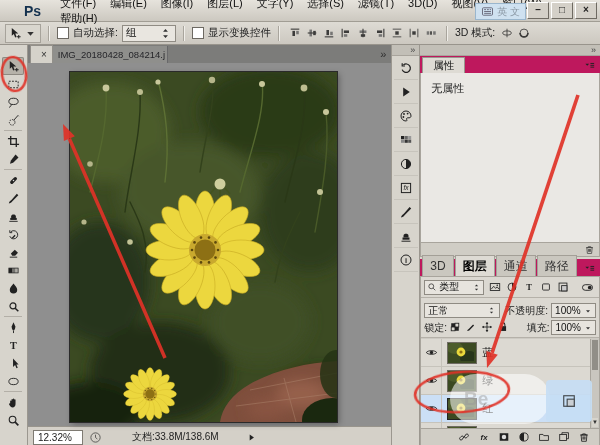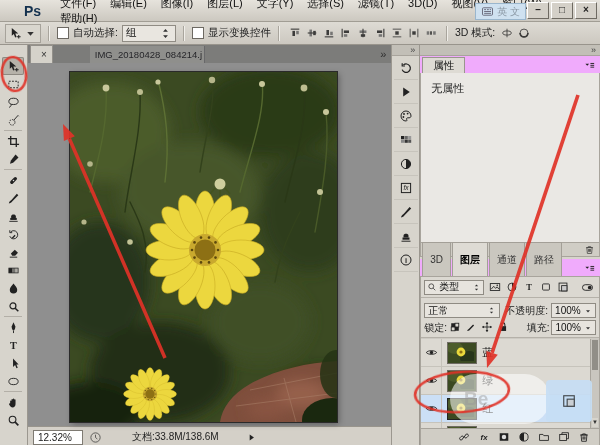--- a/index.html
+++ b/index.html
@@ -26,42 +26,42 @@
   .main{display:flex;height:402px;}
   .toolbar{width:27px;background:#d7d4cc;border-right:1px solid #9b978f;padding-top:12px;
        display:flex;flex-direction:column;align-items:center;gap:0;}
   .tool{width:22px;height:18px;display:flex;align-items:center;justify-content:center;border-radius:2px;}
   .tool.selected{background:#b6b2a9;box-shadow:inset 0 0 0 1px #8d8981;}
   .tool-sep{width:18px;height:1px;background:#b3afa7;margin:1px 0;}
   .docarea{width:364px;display:flex;flex-direction:column;}
   .tabbar{height:18px;background:#7c7c7a;display:flex;align-items:flex-end;padding-left:2px;}
   .tab{height:17px;display:flex;align-items:center;padding:0 5px;font-size:9.5px;white-space:nowrap;}
   .tab.active{background:#d5d2ca;color:#141414;border:1px solid #93908a;border-bottom:none;}
-  .tab.inactive{background:#8f8f8c;color:#26262a;border-right:1px solid #68686a;max-width:104px;overflow:hidden;margin-left:37px;}
+  .tab.inactive{background:#8f8f8c;color:#26262a;border-right:1px solid #68686a;max-width:104px;overflow:hidden;}
   .tab-close{margin-left:5px;font-size:10px;color:#333;}
   .tab-overflow{margin-left:auto;margin-right:5px;color:#2e2e2e;font-size:11px;align-self:center;}
   .canvas{flex:1;background:#8f8f8f;position:relative;}
   .photo{position:absolute;left:42px;top:9px;width:267px;height:350px;outline:1px solid #2a2a2a;
        box-shadow:2px 2px 6px rgba(0,0,0,.35);}
   .statusbar{height:20px;background:#d4d0c8;border-top:1px solid #98948c;display:flex;align-items:center;
        padding:0 5px;gap:6px;font-size:10px;color:#222;}
   .zoomfield{background:#fff;border:1px solid #7f7b73;padding:0 4px;height:13px;line-height:13px;min-width:40px;}
   .docinfo{margin-left:24px;}
   .status-expand{margin-left:22px;}
   .iconstrip{width:27px;background:#d7d4cc;border-left:1px solid #9b978f;border-right:1px solid #9b978f;
        display:flex;flex-direction:column;align-items:center;}
   .strip-head,.panel-head{height:11px;width:100%;background:#c2bfb7;font-size:9px;text-align:right;
        padding-right:4px;line-height:11px;color:#444;box-sizing:border-box;border-bottom:1px solid #a8a49c;}
   .strip-btn{width:24px;height:23px;display:flex;align-items:center;justify-content:center;
        border-bottom:1px solid #c7c4bc;}
   .panelcol{width:180px;display:flex;flex-direction:column;background:#d7d4cc;box-sizing:border-box;}
-  .ptabs{height:17px;background:#f0abfc;display:flex;align-items:flex-end;padding-left:2px;position:relative;}
+  .ptabs{height:17px;background:#be185d;display:flex;align-items:flex-end;padding-left:2px;position:relative;}
   .ptab{background:#dedbd4;border:1px solid #9a968e;border-bottom:none;height:16px;padding:0 10px;
        font-size:10.5px;display:flex;align-items:center;box-sizing:border-box;}
-  .ltab{height:34px;padding:0 7px;font-size:10px;display:flex;align-items:center;color:#333;
+  .ltab{height:21px;padding:0 7px;font-size:12px;display:flex;align-items:center;color:#333;
        background:#cac7bf;border:1px solid #a39f97;border-bottom:none;margin-right:1px;box-sizing:border-box;}
   .ltab.active{background:#dedbd4;color:#000;font-weight:bold;}
   .panel-menu{position:absolute;right:4px;top:3px;}
   .props-body{height:170px;background:#eae8e4;border:1px solid #a8a49c;border-top:none;
        padding:8px 10px;box-sizing:border-box;color:#222;}
   .props-foot{height:14px;background:#d0cdc5;border:1px solid #a8a49c;border-top:none;display:flex;
        justify-content:flex-end;align-items:center;padding-right:4px;box-sizing:border-box;}
   .layers{flex:1;display:flex;flex-direction:column;margin-top:2px;min-height:0;}
   .layers-body{flex:1;background:#dbd8d1;border:1px solid #a8a49c;display:flex;flex-direction:column;min-height:0;}
   .filter-row{height:20px;display:flex;align-items:center;padding:0 3px;gap:2px;border-bottom:1px solid #b5b1a9;}

